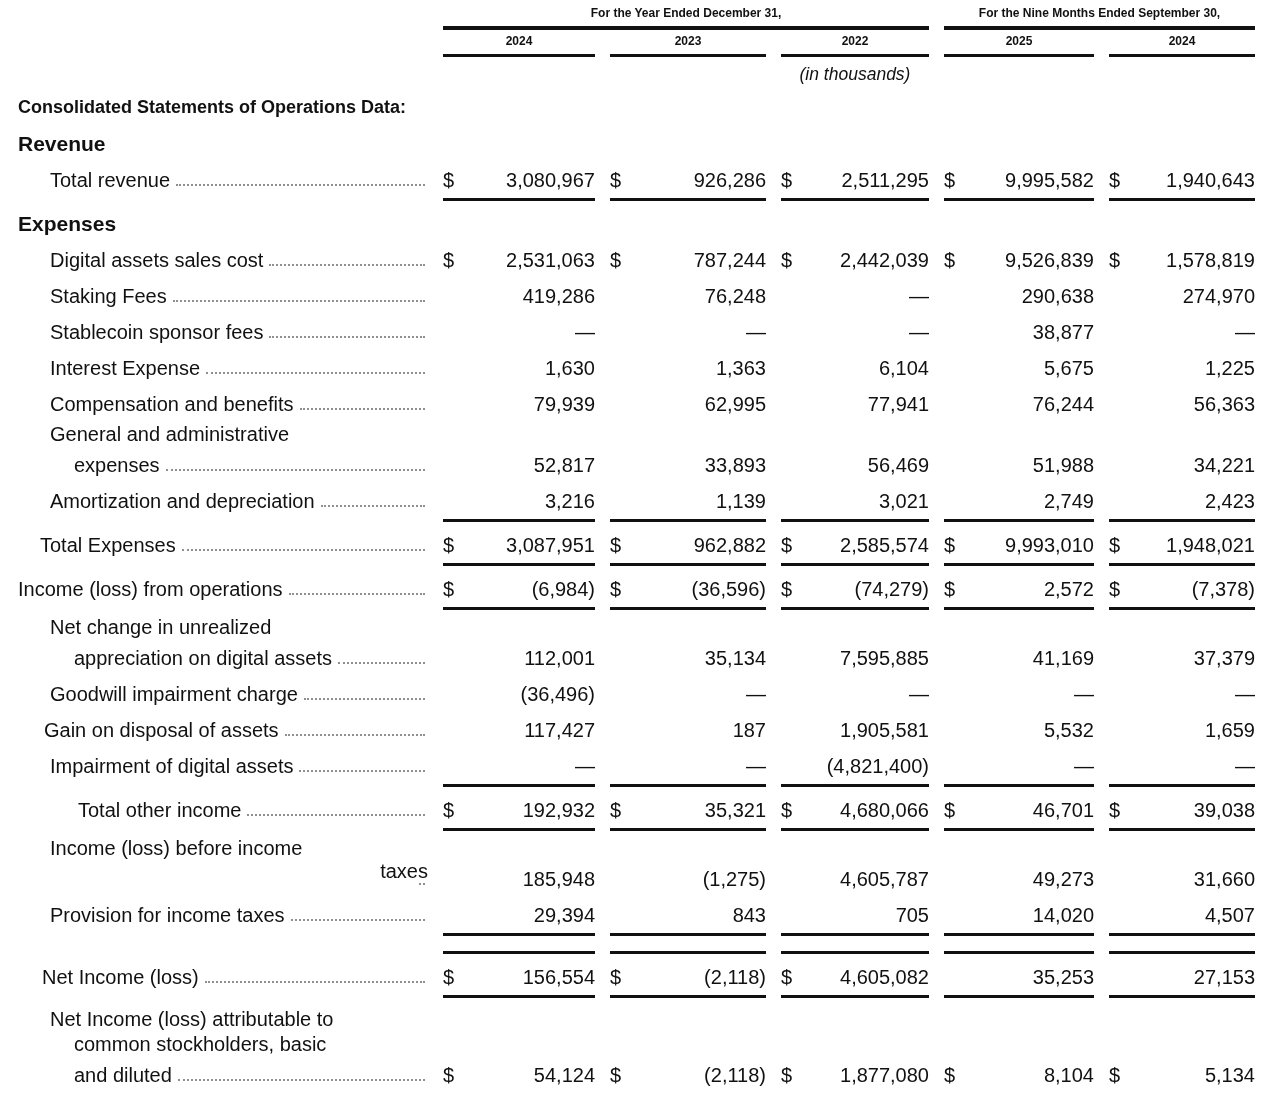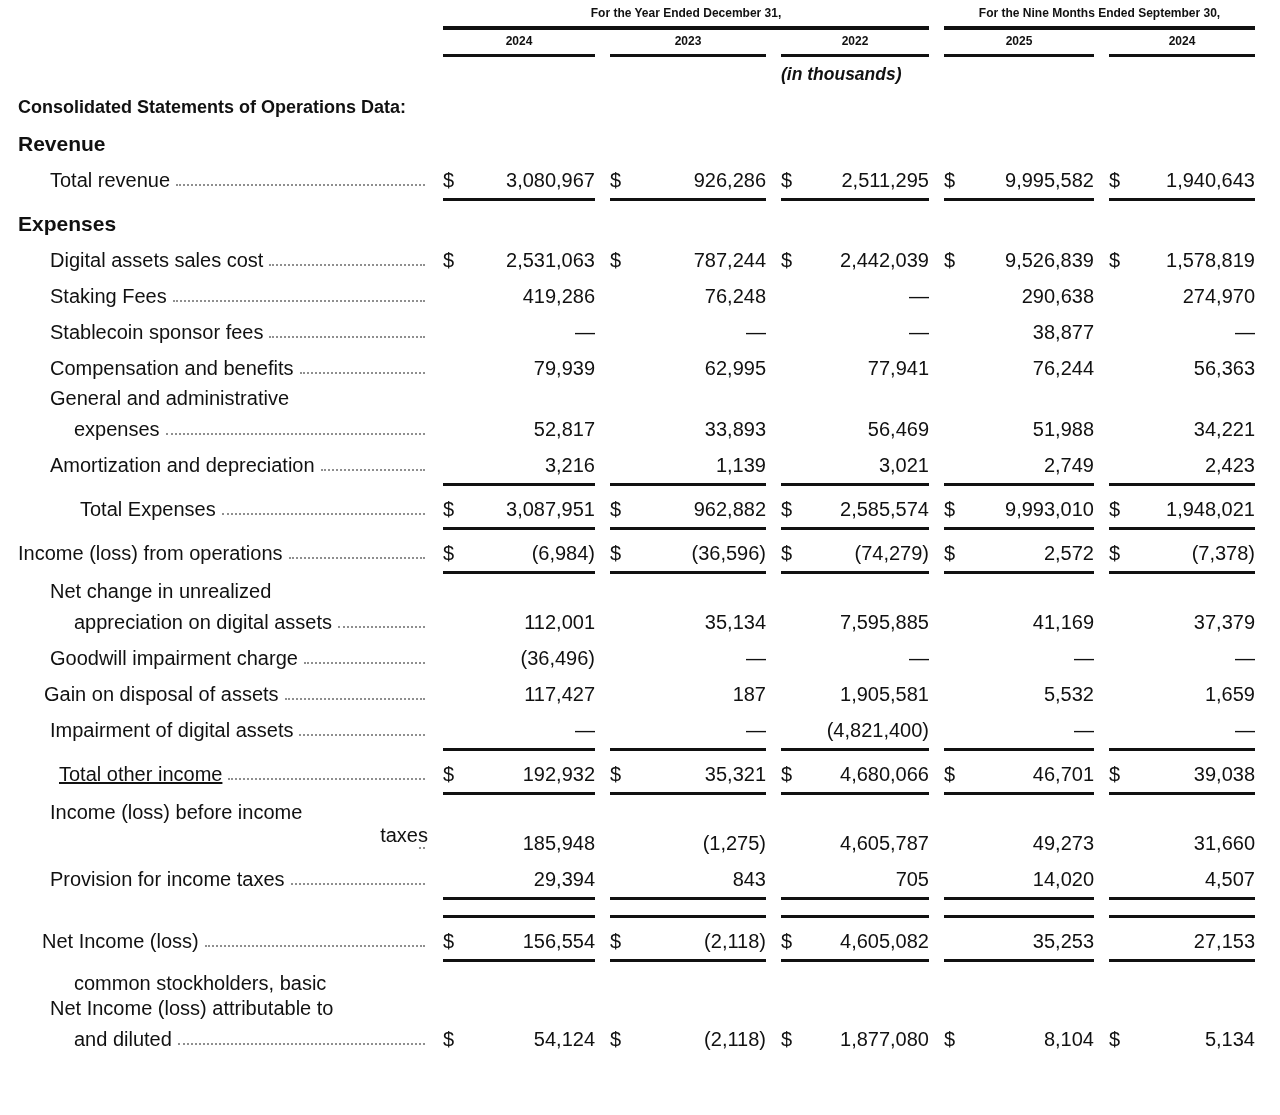--- a/index.html
+++ b/index.html
@@ -35,24 +35,24 @@
 
   .year-cell {
     font-weight: bold;
     font-size: 12px;
     text-align: center;
     padding: 4px 0 6px 0;
     border-bottom: 3.5px solid #111;
   }
   .units-note {
     grid-column: 4 / 5;
-    font-weight: bold;
+    font-weight: normal;
     font-style: italic;
     font-size: 17.5px;
-    text-align: left;
+    text-align: center;
     padding-top: 7px;
     height: 32px;
   }
 
   .page-title {
     font-size: 18px;
     font-weight: bold;
     padding: 8px 0 0 18px;
     height: 36px;
   }
@@ -233,20 +233,41 @@
         </div>
         <div class="cell">
           <span class="val">38,877</span>
         </div>
         <div class="cell">
           <span class="val">—</span>
         </div>
       </div>
       <div class="grid data-row">
         <div class="label-cell" style="padding-left: 50px;">
+          <span class="label-text">Interest Expense</span>
+          <span class="leader"></span>
+        </div>
+        <div class="cell">
+          <span class="val">1,630</span>
+        </div>
+        <div class="cell">
+          <span class="val">1,363</span>
+        </div>
+        <div class="cell">
+          <span class="val">6,104</span>
+        </div>
+        <div class="cell">
+          <span class="val">5,675</span>
+        </div>
+        <div class="cell">
+          <span class="val">1,225</span>
+        </div>
+      </div>
+      <div class="grid data-row">
+        <div class="label-cell" style="padding-left: 50px;">
           <span class="label-text">Compensation and benefits</span>
           <span class="leader"></span>
         </div>
         <div class="cell">
           <span class="val">79,939</span>
         </div>
         <div class="cell">
           <span class="val">62,995</span>
         </div>
         <div class="cell">
@@ -304,21 +325,21 @@
       </div>
       <div class="grid rule-row">
         <div></div>
         <div class="rule"></div>
         <div class="rule"></div>
         <div class="rule"></div>
         <div class="rule"></div>
         <div class="rule"></div>
       </div>
       <div class="grid data-row">
-        <div class="label-cell" style="padding-left: 80px;">
+        <div class="label-cell" style="padding-left: 40px;">
           <span class="label-text">Total Expenses</span>
           <span class="leader"></span>
         </div>
         <div class="cell">
           <span class="dollar">$</span>
           <span class="val">3,087,951</span>
         </div>
         <div class="cell">
           <span class="dollar">$</span>
           <span class="val">962,882</span>
@@ -465,21 +486,21 @@
       </div>
       <div class="grid rule-row">
         <div></div>
         <div class="rule"></div>
         <div class="rule"></div>
         <div class="rule"></div>
         <div class="rule"></div>
         <div class="rule"></div>
       </div>
       <div class="grid data-row">
-        <div class="label-cell" style="padding-left: 59px; text-decoration: underline;">
+        <div class="label-cell" style="padding-left: 78px;">
           <span class="label-text">Total other income</span>
           <span class="leader"></span>
         </div>
         <div class="cell">
           <span class="dollar">$</span>
           <span class="val">192,932</span>
         </div>
         <div class="cell">
           <span class="dollar">$</span>
           <span class="val">35,321</span>
@@ -591,22 +612,22 @@
       </div>
       <div class="grid rule-row">
         <div></div>
         <div class="rule"></div>
         <div class="rule"></div>
         <div class="rule"></div>
         <div class="rule"></div>
         <div class="rule"></div>
       </div>
       <div style="height: 4px;"></div>
+      <div class="label-line" style="padding-left: 50px;">Net Income (loss) attributable to</div>
       <div class="label-line" style="padding-left: 74px;">common stockholders, basic</div>
-      <div class="label-line" style="padding-left: 50px;">Net Income (loss) attributable to</div>
       <div class="grid data-row">
         <div class="label-cell" style="padding-left: 74px;">
           <span class="label-text">and diluted</span>
           <span class="leader"></span>
         </div>
         <div class="cell">
           <span class="dollar">$</span>
           <span class="val">54,124</span>
         </div>
         <div class="cell">

